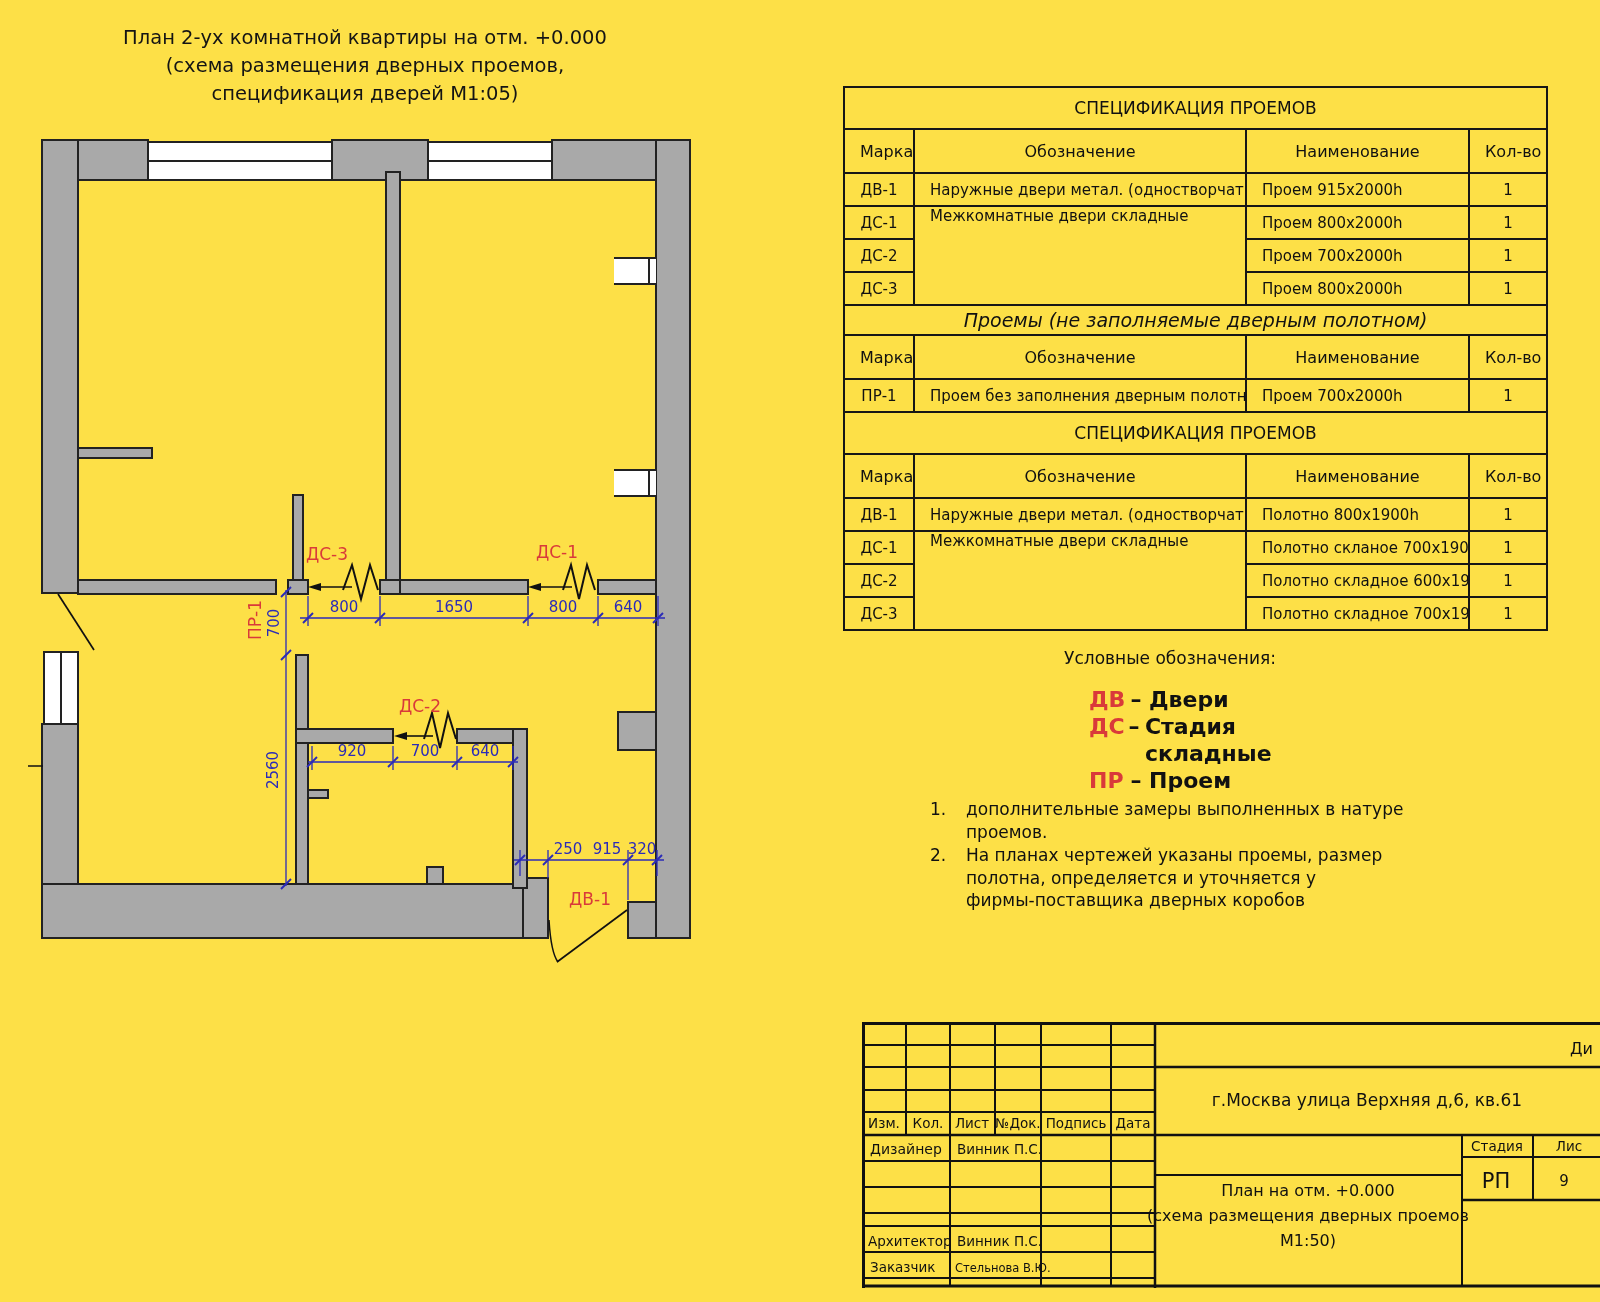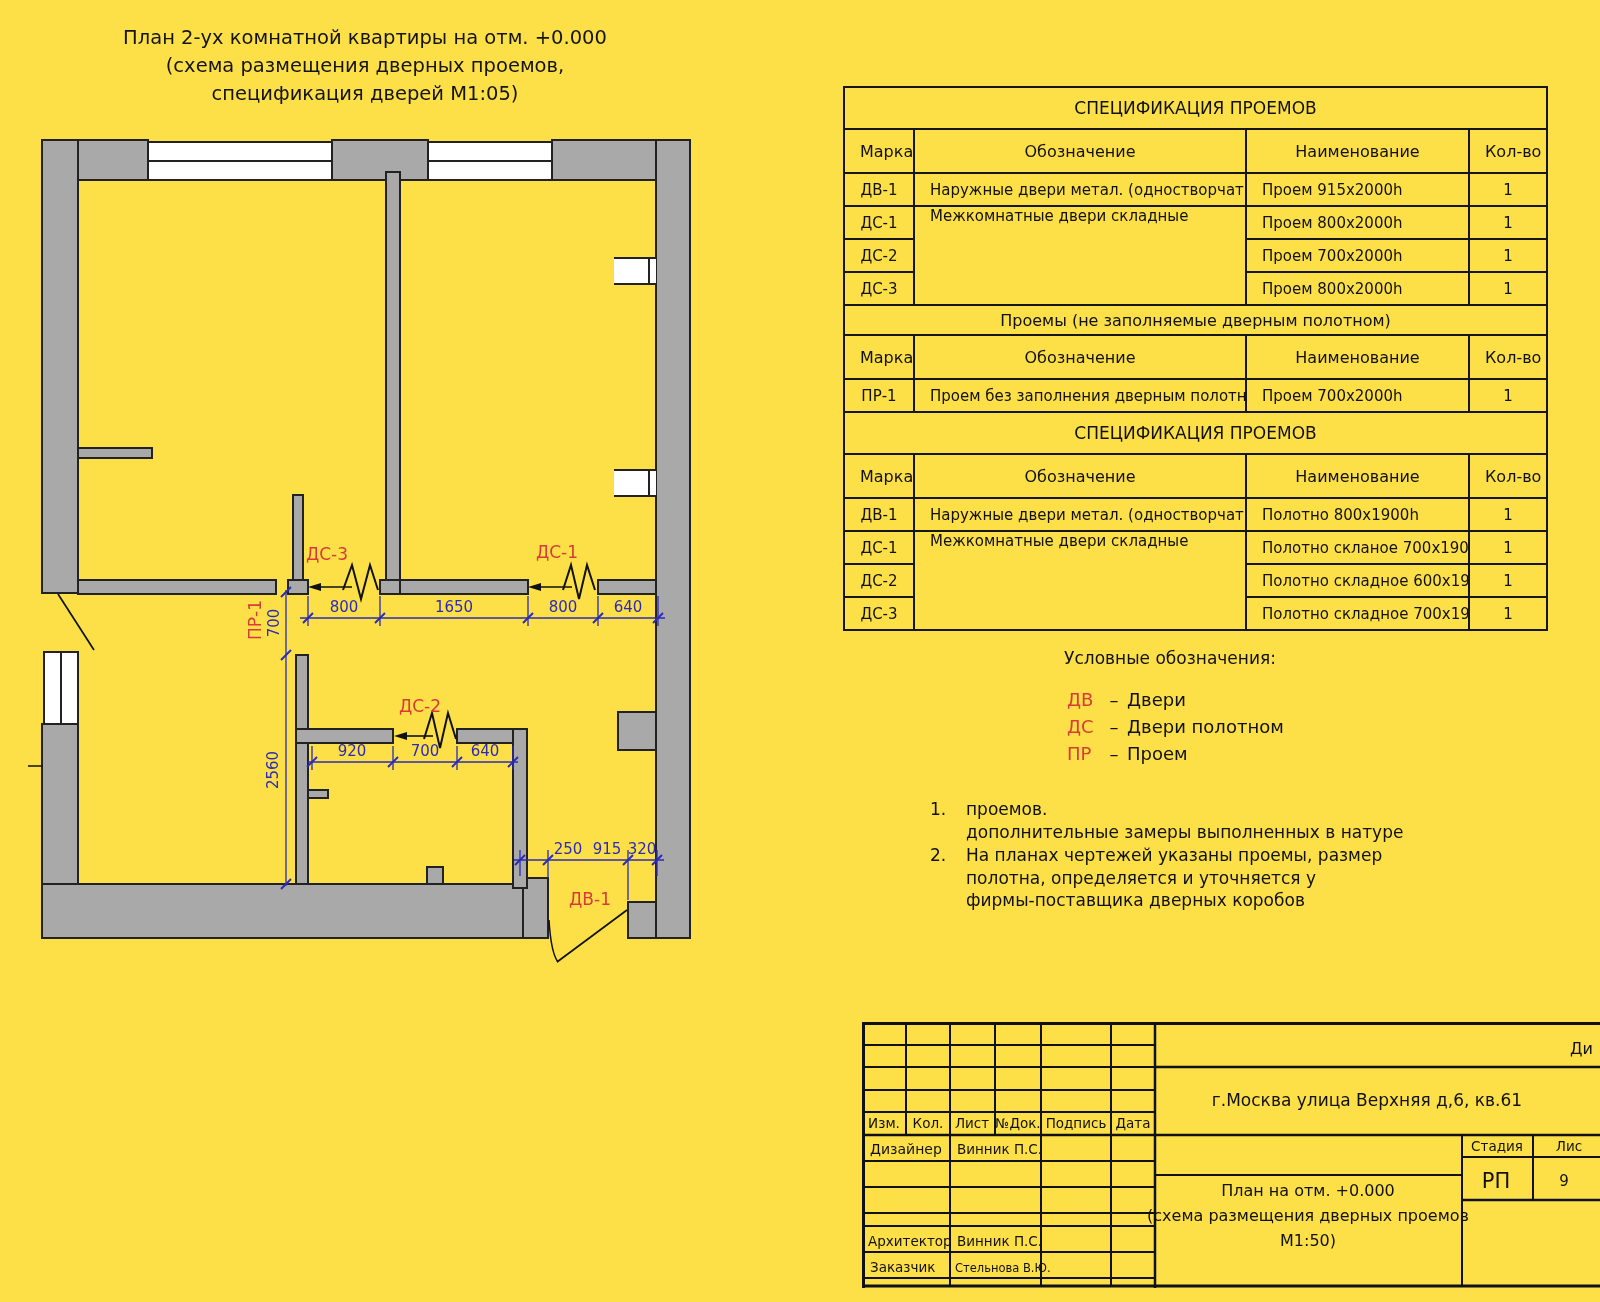--- a/index.html
+++ b/index.html
@@ -10,26 +10,26 @@
               font-size:19.5px;line-height:28px;color:#141414;}
   
   table.spec{position:absolute;left:843px;top:86px;width:703px;border-collapse:collapse;
              table-layout:fixed;font-size:15px;color:#111;}
   table.spec td{border:2px solid #161616;padding:0 15px;overflow:hidden;white-space:nowrap;}
   table.spec td.c{text-align:center;}
   table.spec td.l{text-align:left;}
   tr.h-title{height:42px;font-size:17px;}
   tr.h-head{height:44px;font-size:16px;}
   tr.h-row{height:33px;}
-  tr.h-sec{height:30px;font-size:16px;}
+  tr.h-sec{height:30px;font-size:19px;font-style:italic;}
   td.desc-span{vertical-align:top;padding-top:8px;padding-left:12px;}
   
   .legend{position:absolute;left:1005px;top:648px;width:330px;}
   .legend .lg-title{text-align:center;font-size:17px;margin-bottom:18px;}
-  .legend .lg-row{display:flex;font-size:18px;line-height:27px;margin-left:62px;}
+  .legend .lg-row{display:flex;font-size:22px;line-height:27px;margin-left:84px;font-weight:bold;}
   .legend .lg-code{color:#d93a3a;width:34px;text-align:left;}
   .legend .lg-dash{width:26px;text-align:center;}
   
   .notes{position:absolute;left:930px;top:798px;width:480px;font-size:17px;line-height:22.5px;}
   .note{display:flex;margin-bottom:1px;}
   .note-num{width:36px;flex:0 0 36px;}
   .note-body span{display:block;}
   
   svg.plan{position:absolute;left:0;top:0;}
   svg.stamp{position:absolute;left:862px;top:1022px;}
@@ -280,35 +280,35 @@
   <div class="legend">
     <div class="lg-title">Условные обозначения:</div>
     <div class="lg-row">
       <span class="lg-code">ДВ</span>
       <span class="lg-dash">–</span>
       <span>Двери</span>
     </div>
     <div class="lg-row">
       <span class="lg-code">ДС</span>
       <span class="lg-dash">–</span>
-      <span>Двери полотном</span>
+      <span>Стадия складные</span>
     </div>
     <div class="lg-row">
       <span class="lg-code">ПР</span>
       <span class="lg-dash">–</span>
       <span>Проем</span>
     </div>
   </div>
 
   <div class="notes">
     <div class="note">
       <div class="note-num">1.</div>
       <div class="note-body">
+        <span>дополнительные замеры выполненных в натуре</span>
         <span>проемов.</span>
-        <span>дополнительные замеры выполненных в натуре</span>
       </div>
     </div>
     <div class="note">
       <div class="note-num">2.</div>
       <div class="note-body">
         <span>На планах чертежей указаны проемы, размер</span>
         <span>полотна, определяется и уточняется у</span>
         <span>фирмы-поставщика дверных коробов</span>
       </div>
     </div>

